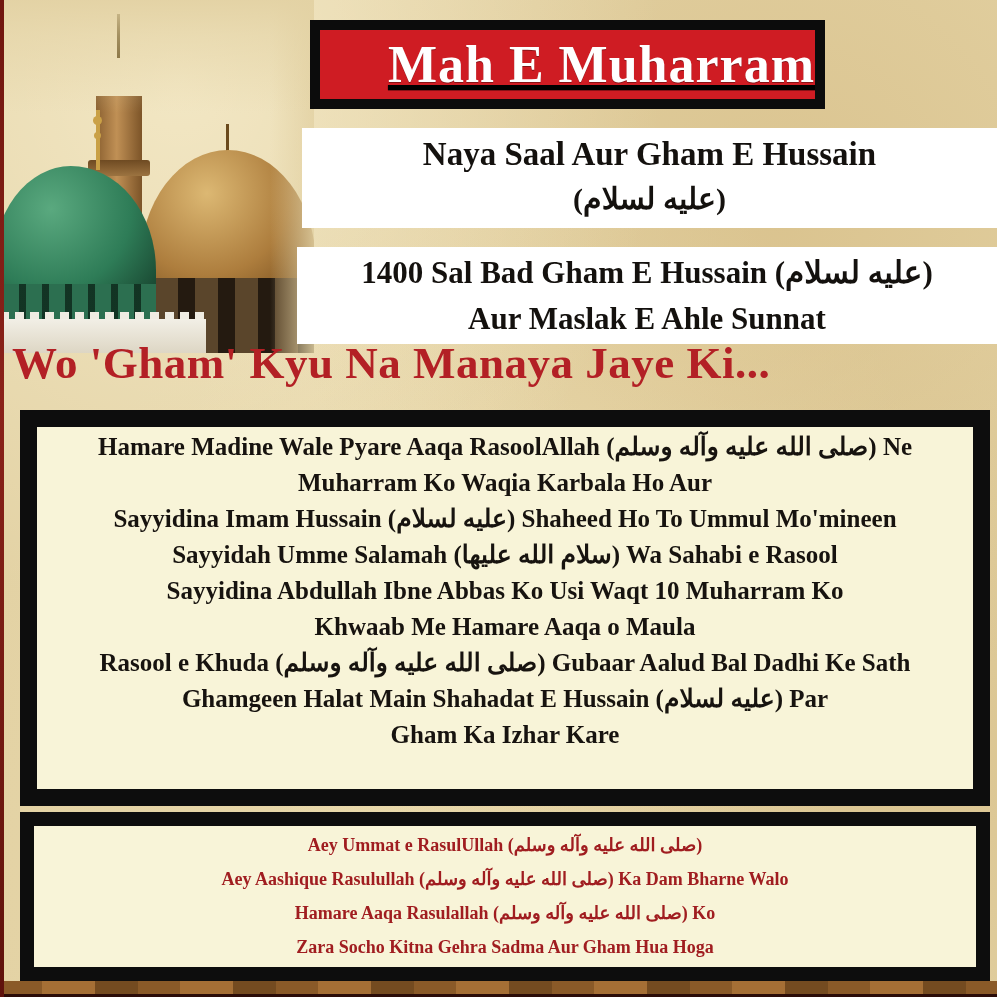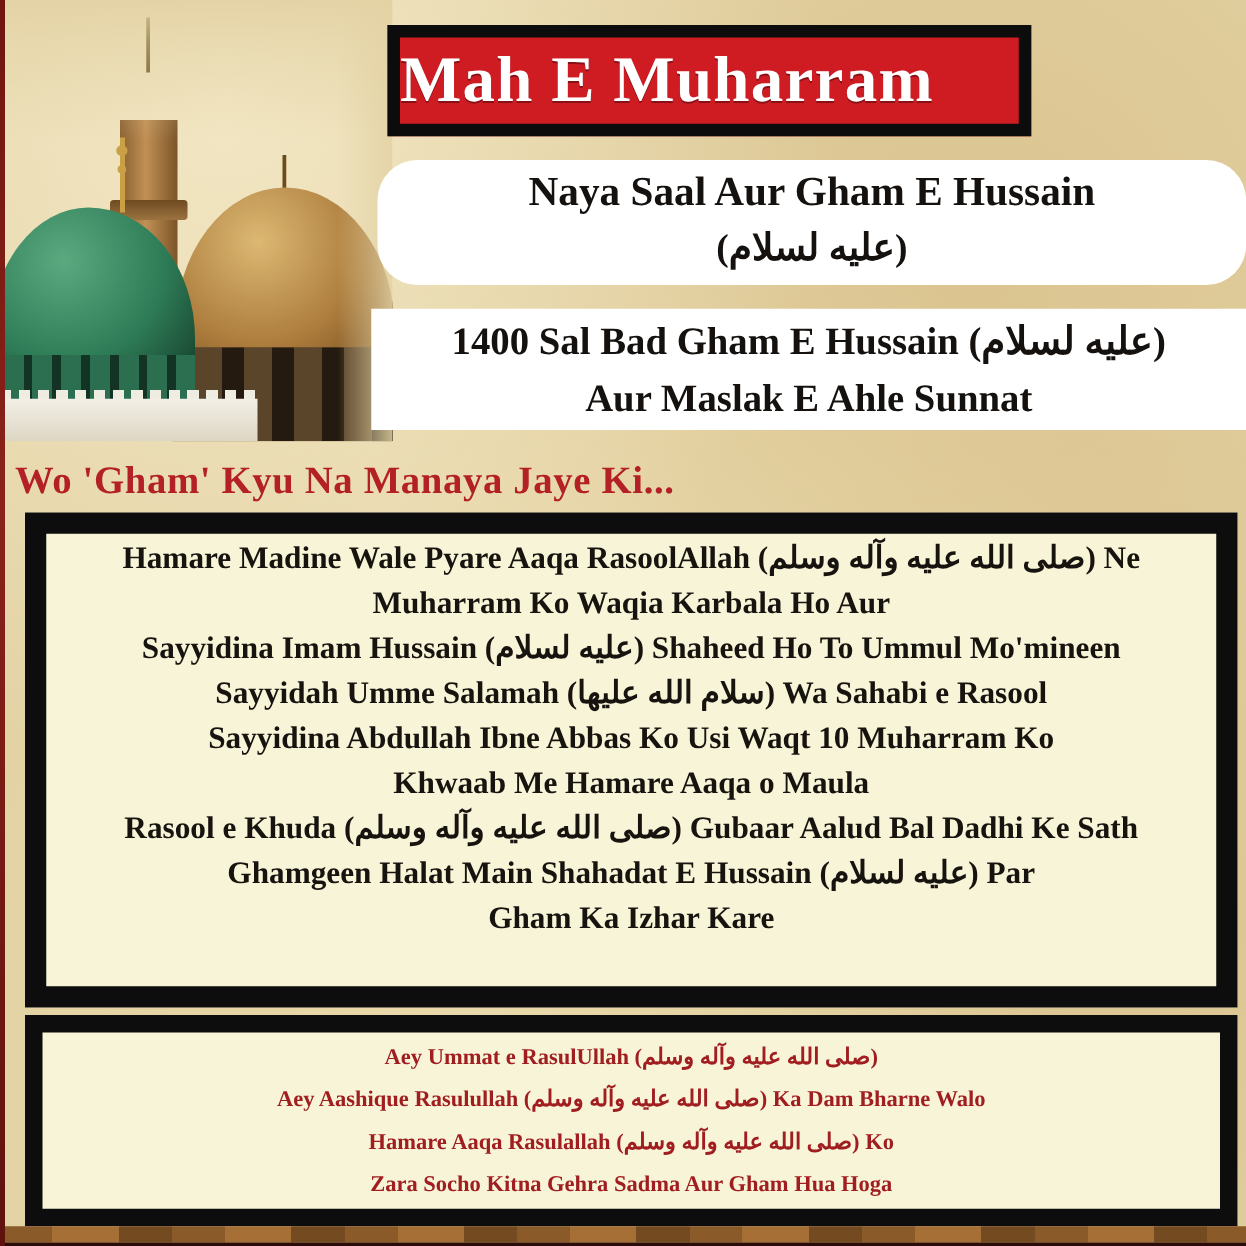--- a/index.html
+++ b/index.html
@@ -46,35 +46,35 @@
   .mosque-wall{position:absolute;left:0;top:319px;width:206px;height:34px;
     background:linear-gradient(180deg,#f2efe6,#ddd6c4);}
   .mosque-fade{position:absolute;left:0;top:0;width:100%;height:100%;
     background:
       linear-gradient(180deg,rgba(227,210,164,.95) 0%,rgba(227,210,164,.55) 10%,rgba(227,210,164,0) 32%),
       linear-gradient(270deg,rgba(227,210,164,.85) 0%,rgba(227,210,164,0) 14%);}
 
   
   .banner{position:absolute;left:310px;top:20px;width:515px;height:89px;box-sizing:border-box;
     background:#cf1c23;border:10px solid #0c0c0c;z-index:3;
-    display:flex;align-items:center;justify-content:flex-start;}
+    display:flex;align-items:center;justify-content:flex-end;text-decoration:underline;}
   .banner-title{color:#ffffff;font-weight:700;font-size:52px;letter-spacing:1px;line-height:1;
     text-shadow:0 1px 0 rgba(0,0,0,.35);}
 
   
   .white-box{position:absolute;background:#ffffff;z-index:3;text-align:center;color:#14110e;}
-  .white-box-1{left:302px;top:128px;width:695px;height:100px;padding-top:4px;box-sizing:border-box;border-radius:32px;}
+  .white-box-1{left:302px;top:128px;width:695px;height:100px;padding-top:4px;box-sizing:border-box;}
   .white-box-1 .l1{font-size:33px;font-weight:700;line-height:44px;margin:0;}
   .white-box-1 .l2{font-size:30px;font-weight:700;line-height:46px;margin:0;}
   .white-box-2{left:297px;top:247px;width:700px;height:97px;padding-top:3px;box-sizing:border-box;}
   .white-box-2 p{font-size:31px;font-weight:700;line-height:46px;margin:0;}
 
   
-  .section-heading{position:absolute;left:12px;top:355px;width:975px;z-index:3;
-    color:#b32025;font-size:31px;font-weight:700;line-height:58px;letter-spacing:0.5px;}
+  .section-heading{position:absolute;left:12px;top:334px;width:975px;z-index:3;
+    color:#b32025;font-size:45px;font-weight:700;line-height:58px;letter-spacing:0.5px;}
 
   
   .main-box{position:absolute;left:20px;top:410px;width:970px;height:396px;box-sizing:border-box;
     background:#f8f4d8;border:17px solid #0d0d0d;z-index:3;text-align:center;}
   .main-box .inner{padding-top:2px;}
   .main-box p{margin:0;font-size:25px;font-weight:700;line-height:36px;color:#17130f;}
 
   
   .bottom-box{position:absolute;left:20px;top:812px;width:970px;height:169px;box-sizing:border-box;
     background:#f8f4d8;border:14px solid #0d0d0d;z-index:3;text-align:center;}

